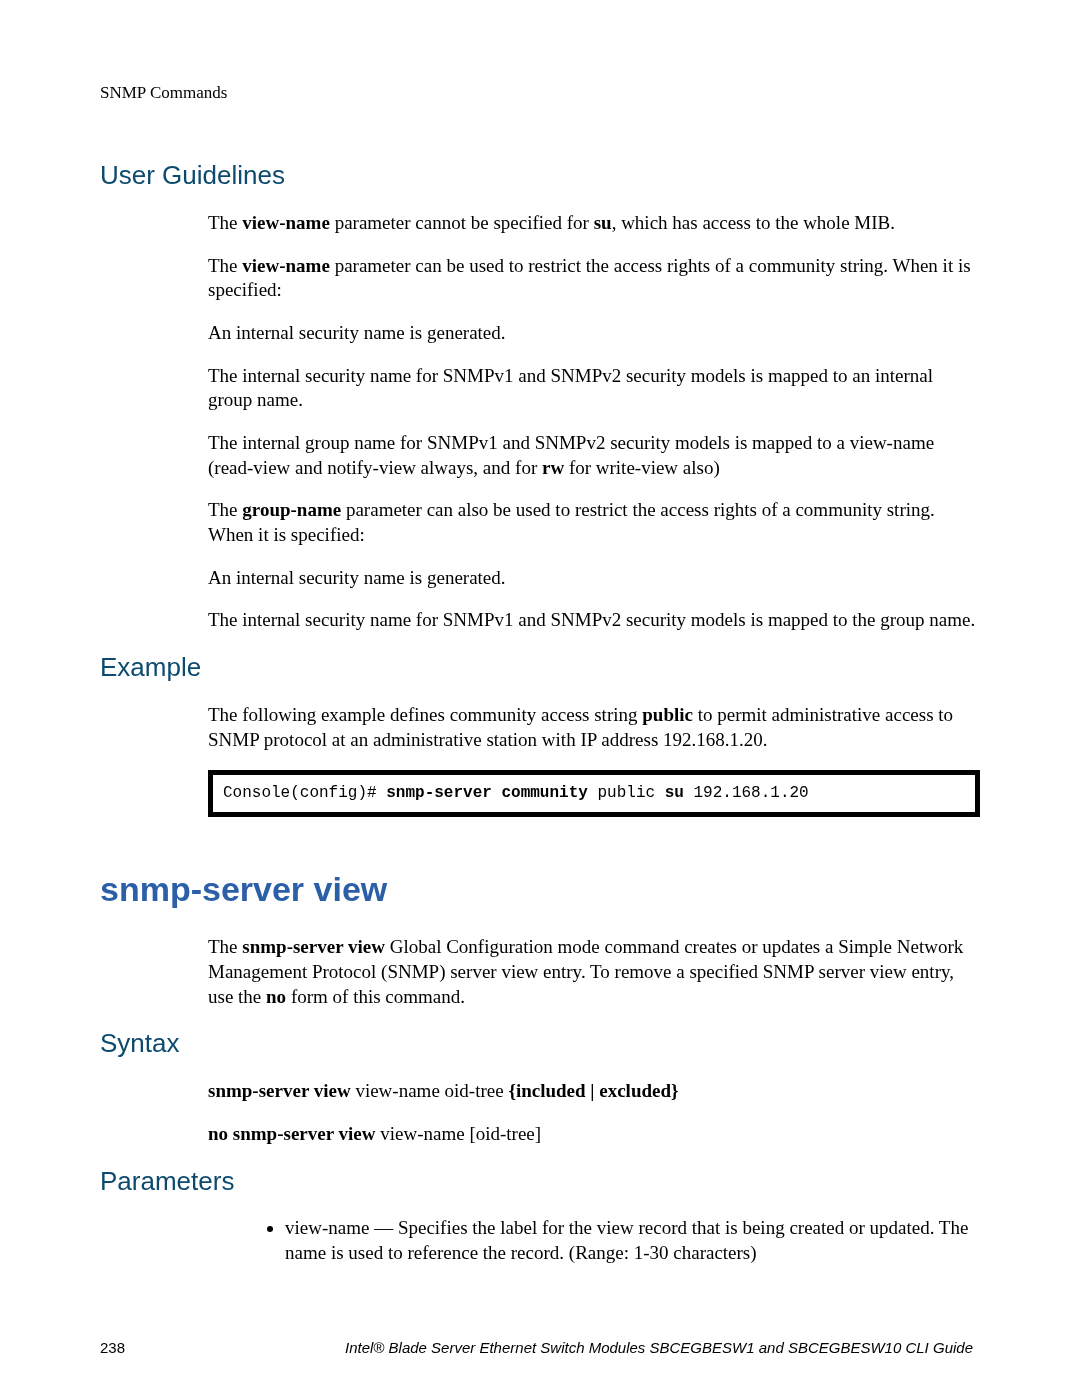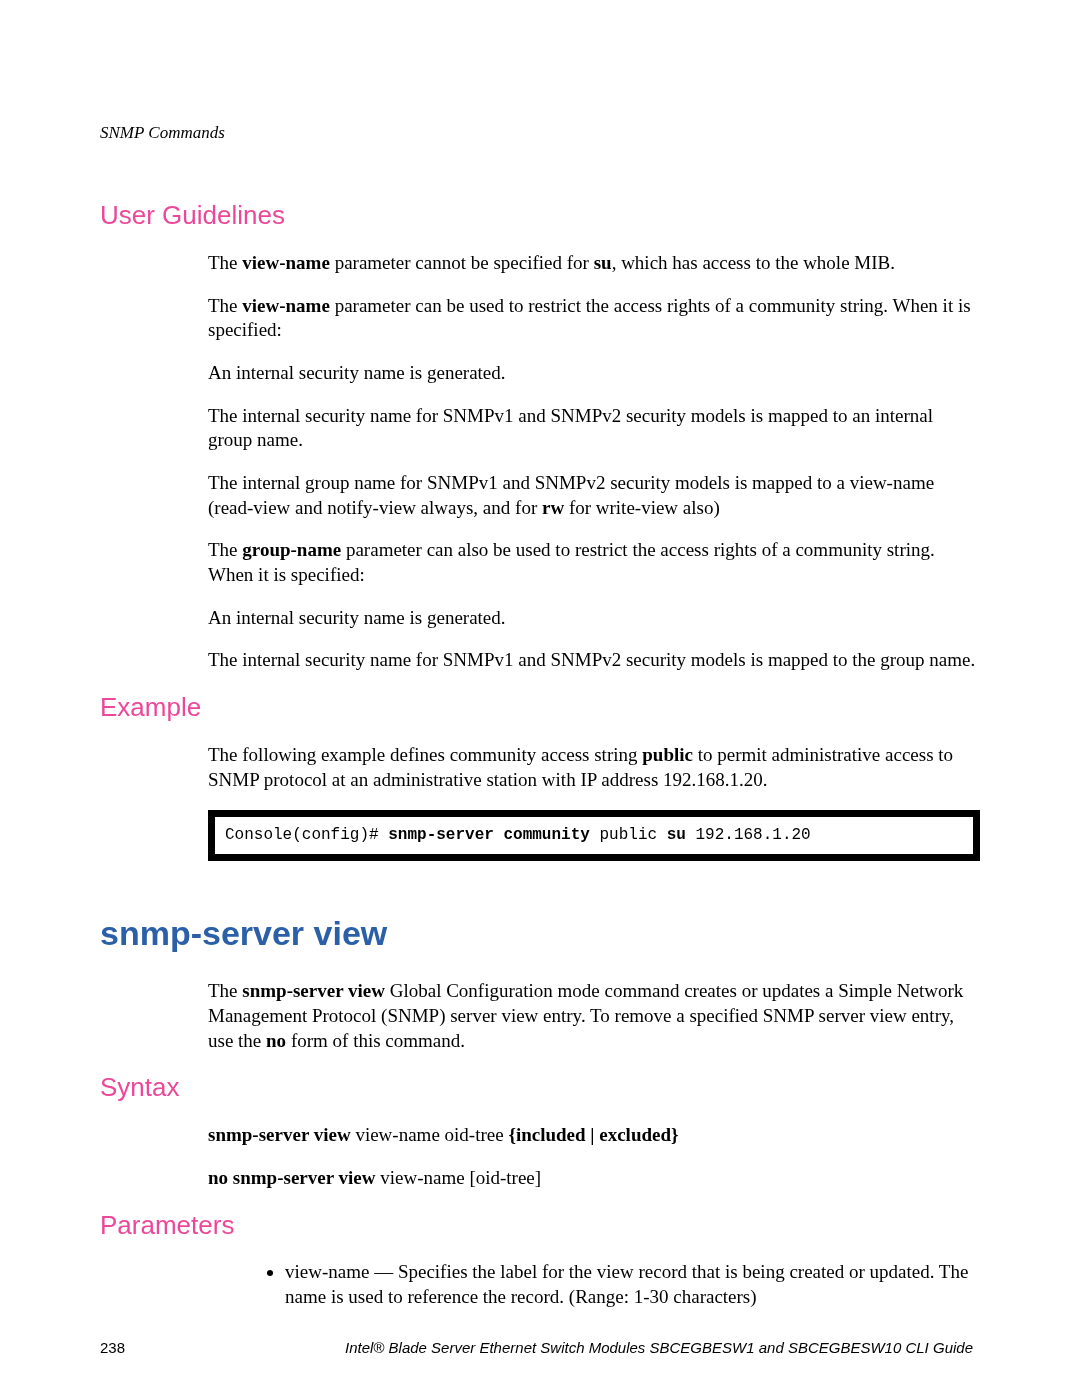--- a/index.html
+++ b/index.html
@@ -11,27 +11,25 @@
     width: 1080px;
     height: 1397px;
     position: relative;
     font-size: 19px;
     line-height: 1.3;
   }
   .page {
     padding: 82px 100px 0 100px;
   }
   .running-head {
-    font-style: italic;
     font-size: 17px;
     margin-bottom: 55px;
-    margin-top: 40px;
   }
   .h2 {
-    color: #ec4899;
+    color: #0c4a6e;
     font-family: Arial, Helvetica, sans-serif;
     font-size: 26px;
     font-weight: 400;
     margin: 18px 0 18px 0;
   }
   .h1 {
     color: #2b5fa8;
     font-family: Arial, Helvetica, sans-serif;
     font-size: 34px;
     font-weight: 700;
@@ -39,21 +37,21 @@
   }
   .body-block {
     margin-left: 108px;
   }
   .para {
     margin: 0 0 18px 0;
   }
   .bold { font-weight: 700; }
   .italic { }
   .code-box {
-    border: 7px solid #000000;
+    border: 5px solid #000000;
     padding: 8px 10px;
     font-family: "Courier New", Courier, monospace;
     font-size: 16px;
     margin: 4px 0 0 0;
     white-space: pre;
   }
   .code-bold { font-weight: 700; }
   ul.params {
     margin: 0 0 18px 0;
     padding-left: 40px;

